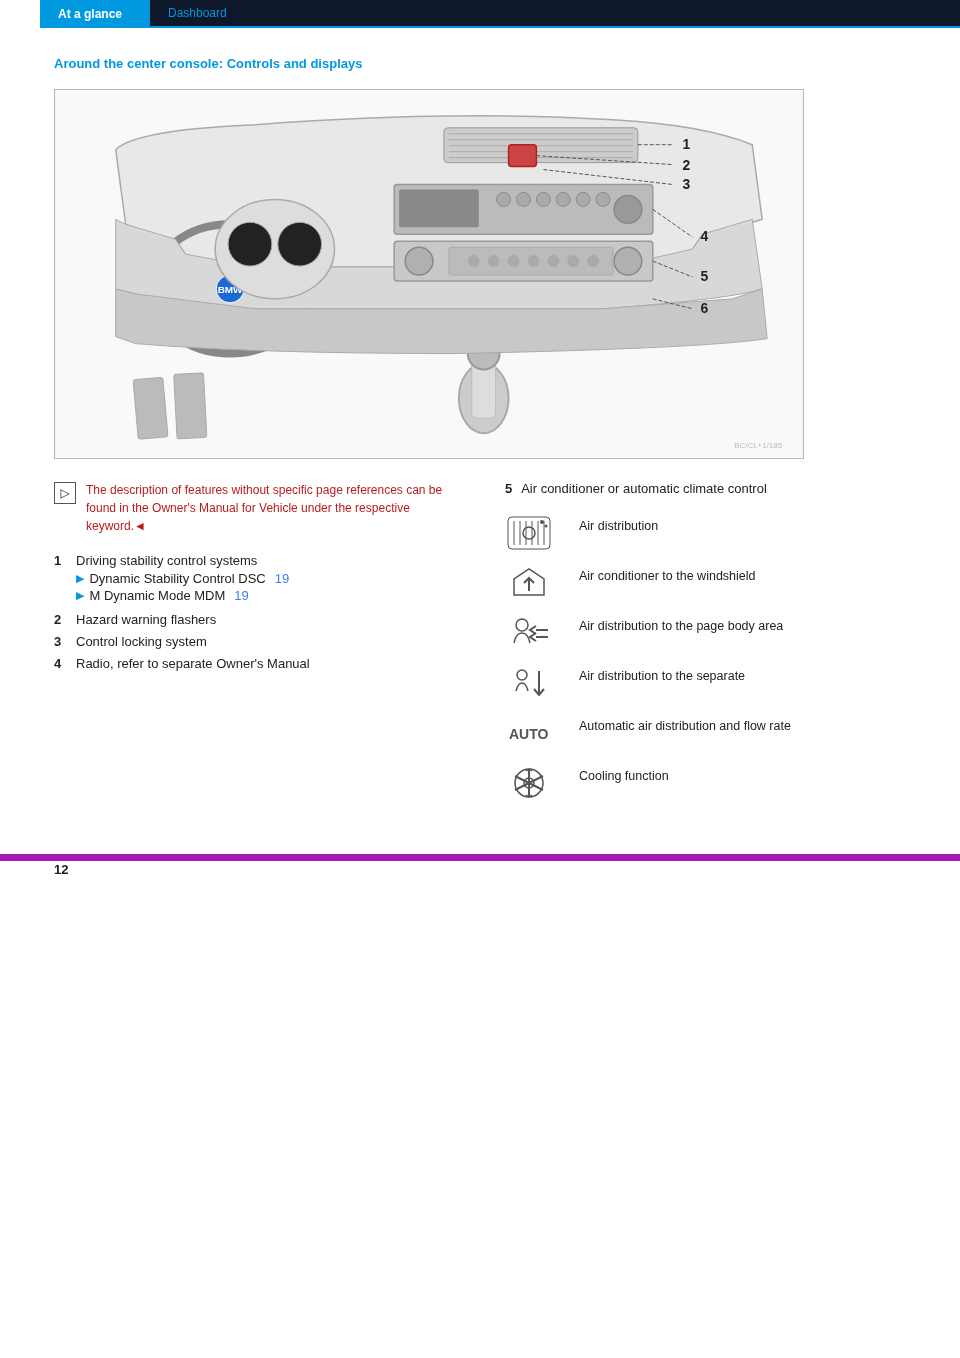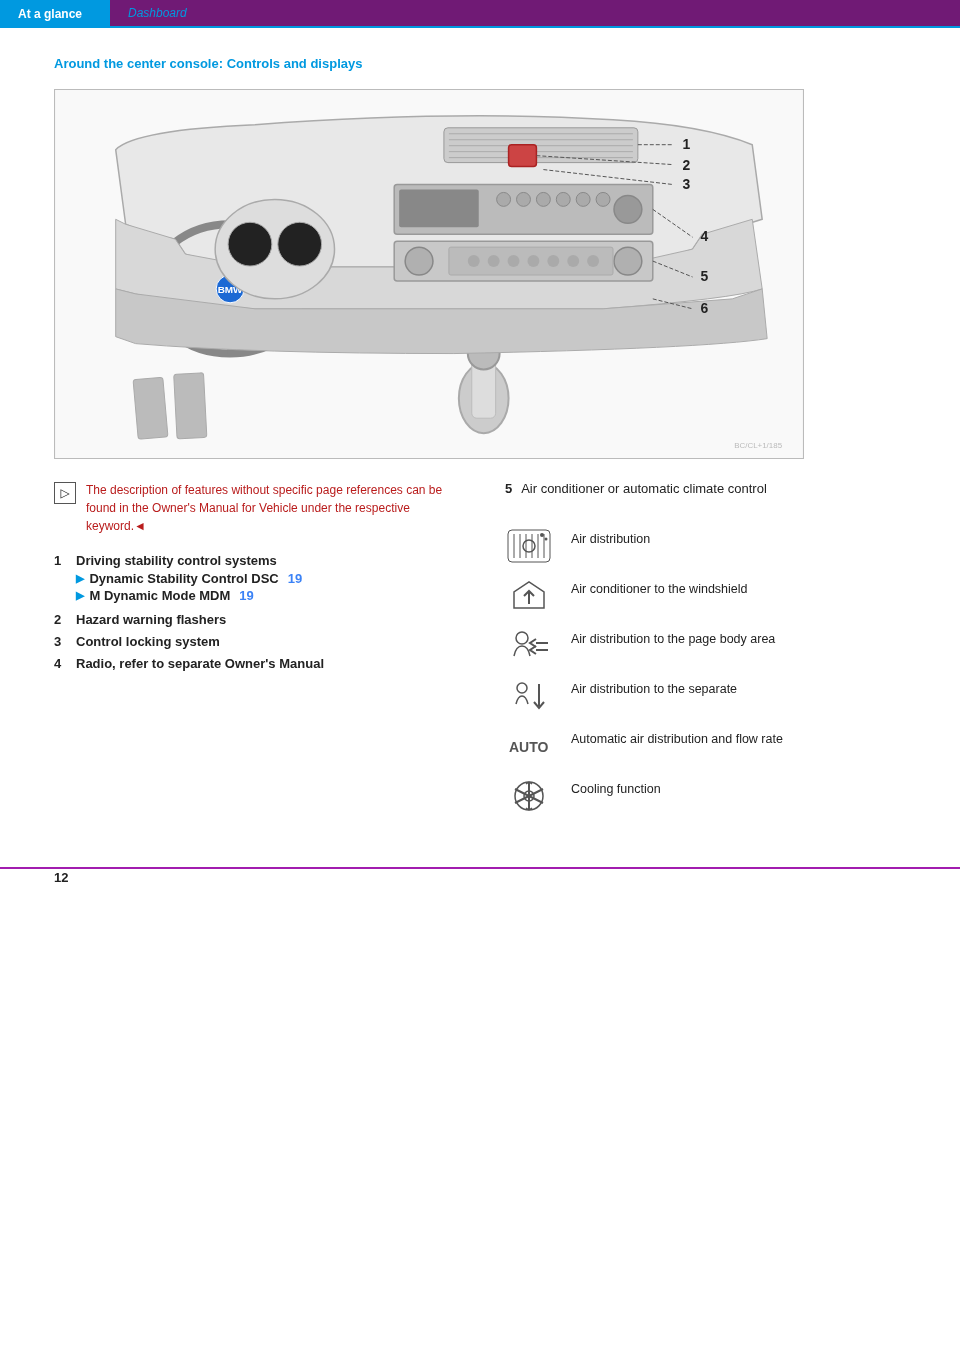--- a/index.html
+++ b/index.html
@@ -11,41 +11,41 @@
       font-size: 13px;
       color: #222;
     }
 
     
     .header-bar {
       display: flex;
       align-items: stretch;
       height: 28px;
       margin-bottom: 0;
+      padding-left: 40px;
     }
     .header-at-glance {
       background: #0099e0;
       color: #fff;
       font-size: 12px;
       font-weight: bold;
       padding: 0 18px;
       display: flex;
       align-items: center;
       min-width: 110px;
     }
     .header-dashboard {
-      background: #701a75;
+      background: #0f172a;
       color: #0099e0;
       font-size: 12px;
       padding: 0 18px;
       display: flex;
       align-items: center;
       border-bottom: 2px solid #0099e0;
       flex: 1;
-      font-style: italic;
     }
 
     
     .main-content {
       padding: 28px 54px 0 54px;
     }
 
     .page-title {
       color: #0099e0;
       font-size: 13px;
@@ -127,21 +127,20 @@
       display: flex;
       gap: 8px;
       align-items: flex-start;
     }
     .list-num {
       font-weight: bold;
       min-width: 14px;
     }
     .list-content {
       flex: 1;
-      font-weight: bold;
     }
 
     
     .sub-items {
       list-style: none;
       margin-top: 3px;
     }
     .sub-items li {
       display: flex;
       align-items: flex-start;
@@ -156,31 +155,31 @@
     }
     .page-ref {
       color: #3b82f6;
       margin-left: 4px;
     }
 
     
     .right-section-title {
       font-size: 13px;
       font-weight: normal;
-      margin-bottom: 31px;
+      margin-bottom: 18px;
     }
     .right-num {
       font-weight: bold;
       margin-right: 6px;
     }
 
     .icon-row {
       display: flex;
       align-items: flex-start;
-      gap: 18px;
+      gap: 26px;
       margin-bottom: 12px;
     }
     .icon-box {
       width: 48px;
       height: 38px;
       display: flex;
       align-items: center;
       justify-content: center;
       flex-shrink: 0;
     }
@@ -196,21 +195,21 @@
       font-size: 13px;
       font-weight: bold;
     }
     .footer-wrap {
       position: relative;
       width: 100%;
       display: flex;
       align-items: center;
       justify-content: center;
       padding: 8px 54px;
-      border-top: 2px solid #a21caf;
+      border-top: 7px solid #a21caf;
       margin-top: 40px;
     }
   </style>
 </head>
 <body>
 
 <div class="header-bar">
   <div class="header-at-glance">
     <span>At a glance</span>
   </div>

